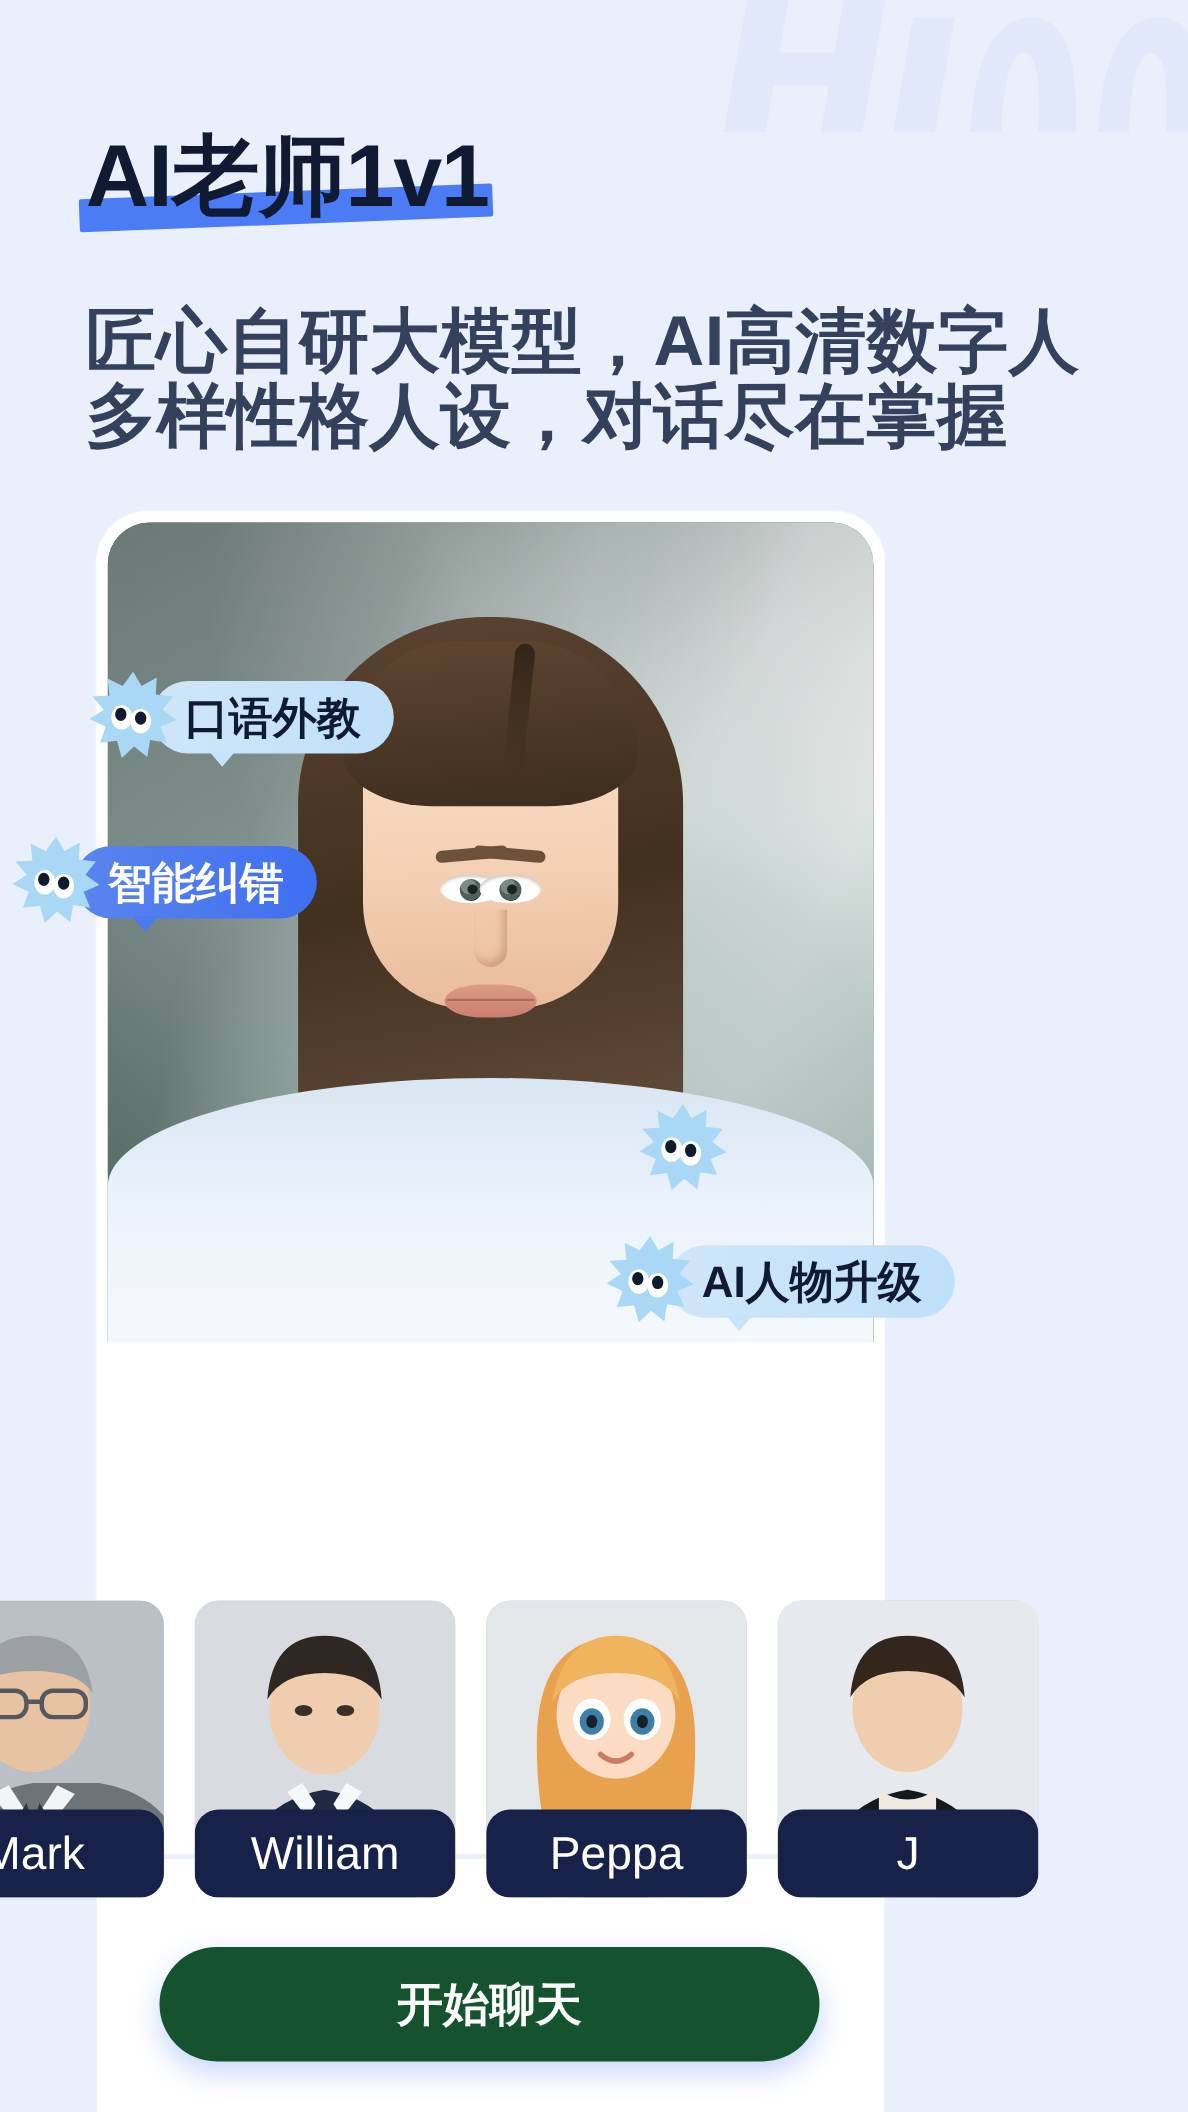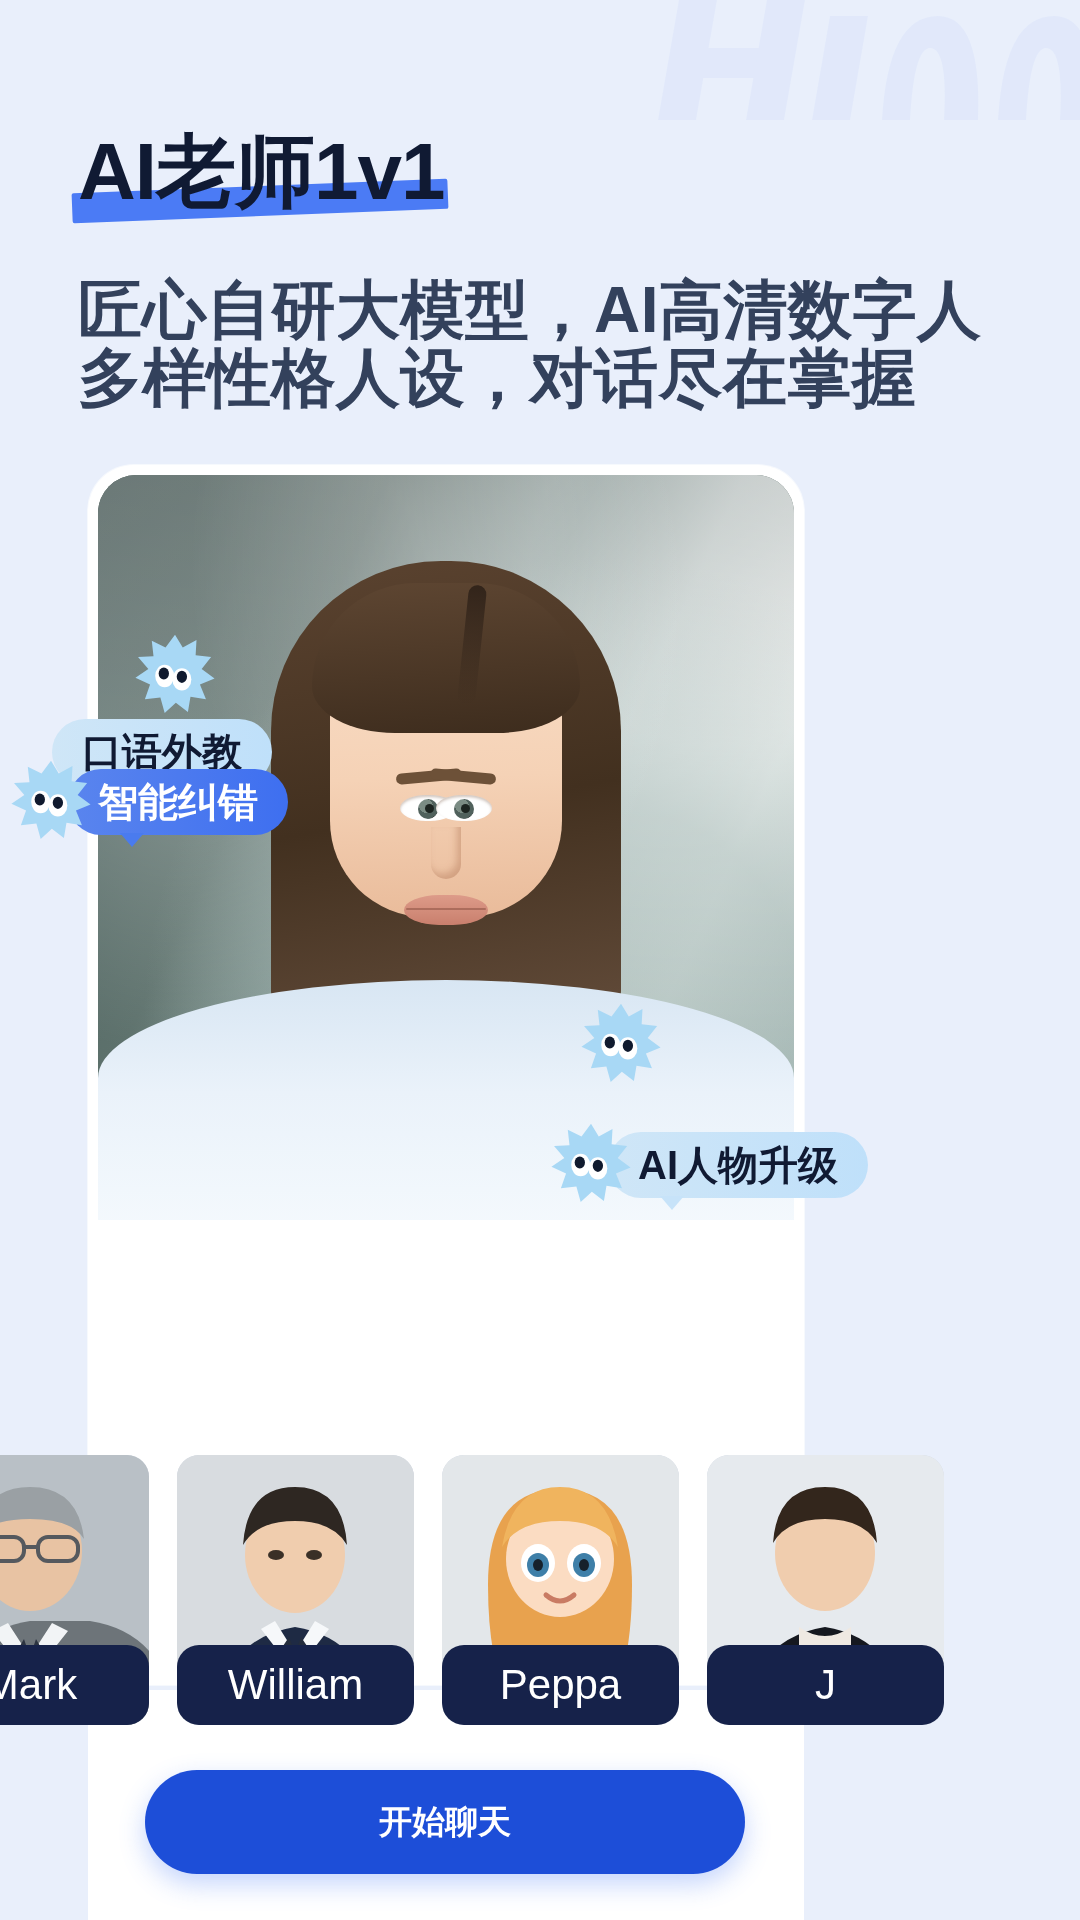--- a/index.html
+++ b/index.html
@@ -13,21 +13,21 @@
 
   
   .watermark{
     position:absolute; top:-10px; right:-10px;
     width:560px; height:130px;
     opacity:.55; pointer-events:none;
   }
 
   
   .hero-title-wrap{
-    position:absolute; left:78px; top:124px;
+    position:absolute; left:78px; top:112px;
     height:96px;
   }
   .hero-underline{
     position:absolute;
     left:-6px; top:62px;
     width:376px; height:30px;
     background:#4b7bf5;
     transform:rotate(-2.2deg);
     border-radius:2px;
   }
@@ -143,21 +143,21 @@
   }
   .pill::after{
     content:""; position:absolute; left:52px; bottom:-12px;
     width:0; height:0; border-left:12px solid transparent; border-right:12px solid transparent;
   }
   .pill.light{ background:linear-gradient(90deg,#cfe6f7,#bfe0fa); color:#101a33; }
   .pill.light::after{ border-top:14px solid #c7e3f9; }
   .pill.blue{ background:linear-gradient(90deg,#5a85ee,#3e6ff0); color:#ffffff; }
   .pill.blue::after{ border-top:14px solid #4a7bee; }
 
-  #bubble-1{ left:78px; top:633px;flex-direction:column; }
+  #bubble-1{ left:78px; top:609px; }
   #bubble-2{ left:8px;  top:759px; }
   #bubble-3{ left:578px; top:1002px; }
   #bubble-4{ left:548px; top:1122px;text-align:center; }
 
   
   .carousel{ position:absolute; left:0; top:1455px; width:1080px; height:270px; display:flex; gap:28px; align-items:flex-start; }
   .avatar-card{
     position:relative; flex:0 0 237px; width:237px; height:270px;
     border-radius:22px; overflow:hidden; background:#cfd6e2;
   }
@@ -166,22 +166,22 @@
   .name-tag{
     position:absolute; left:0; right:0; bottom:0; height:80px;
     background:#16224a; color:#fff; display:flex; align-items:center; justify-content:center;
     font-size:42px; border-radius:22px 22px 20px 20px;
   }
 
   
   .cta{
     position:absolute; left:145px; top:1770px;
     width:600px; height:104px; border-radius:52px;
-    background:#1d4ed8; color:#ffffff;
-    font-size:33px; font-weight:bold;
+    background:#14532d; color:#ffffff;
+    font-size:42px; font-weight:bold;
     display:flex; align-items:center; justify-content:center;
     border:none; cursor:pointer;
     box-shadow:0 10px 26px rgba(75,123,245,.32);
   }
   .bottom-strip{ position:absolute; left:88px; top:1690px; width:716px; height:230px; background:#fff; }
 </style>
 </head>
 <body>
 
 <svg class="watermark" viewBox="0 0 560 130">

